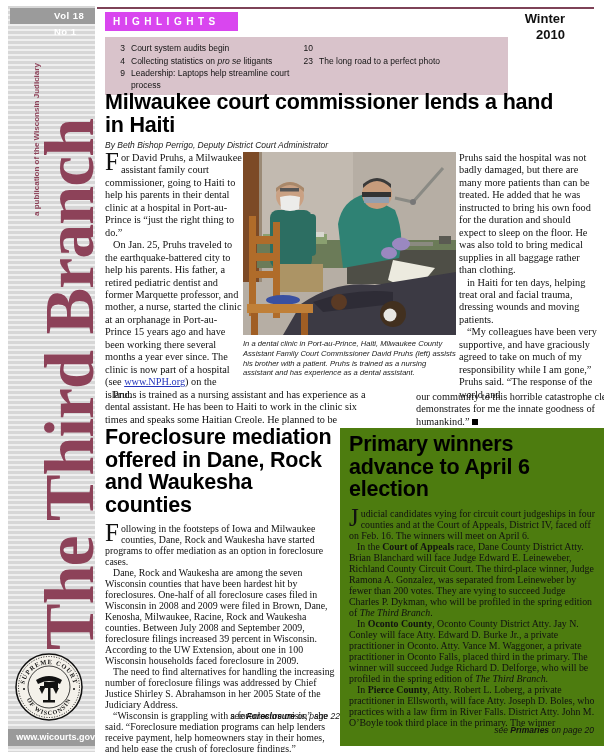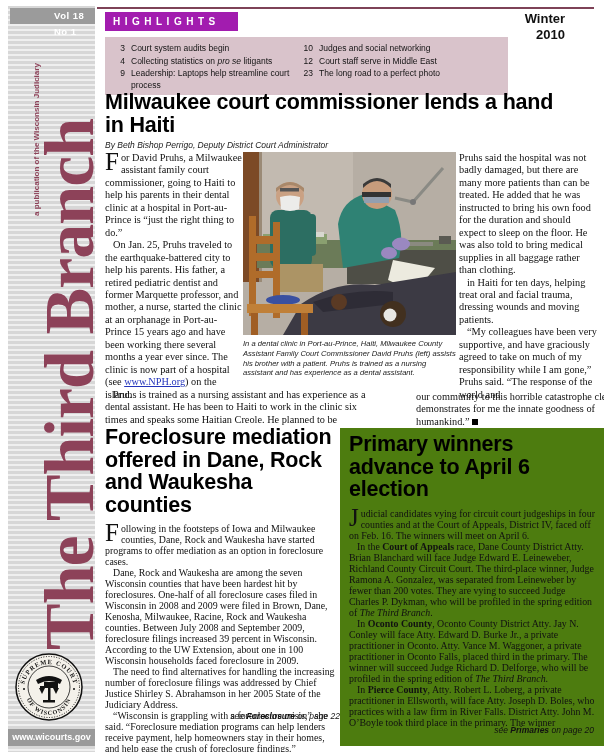--- a/index.html
+++ b/index.html
@@ -13,25 +13,25 @@
   .vol-bar { position:absolute; left:10px; top:8px; width:85px; height:16px; background:#9b9b9b;
              color:#fff; font:bold 9.5px/16px "Liberation Sans", sans-serif; text-align:left; letter-spacing:.5px;padding-left:44px; }
   .side-title { position:absolute; left:33px; top:650px; width:622px; height:74px;
                 transform:rotate(-90deg); transform-origin:0 0;
                 font:bold 70px/74px "Liberation Serif", serif; color:#8d4259; letter-spacing:-1px; white-space:nowrap; }
   .side-tagline { position:absolute; left:31px; top:216px; width:144px; height:11px;
                   transform:rotate(-90deg); transform-origin:0 0;
                   font:bold 8px/11px "Liberation Sans", sans-serif; color:#8d4259; white-space:nowrap; }
   .seal { position:absolute; left:14px; top:652px; width:70px; height:70px; }
   .web-bar { position:absolute; left:8px; top:729px; width:87px; height:17px; background:#9a9a9a;
-             color:#fff; font:bold 9px/17px "Liberation Sans", sans-serif; text-align:center; }
+             color:#fff; font:bold 9px/17px "Liberation Sans", sans-serif; text-align:right; }
 
   
   .top-rule { position:absolute; left:97px; top:7px; width:497px; height:2px; background:#7e4257; }
-  .highlights-bar { position:absolute; left:105px; top:12px; width:133px; height:19px; background:#a21caf;
+  .highlights-bar { position:absolute; left:105px; top:12px; width:133px; height:19px; background:#d946ef;
                     color:#fff; font:bold 10px/19px "Liberation Sans", sans-serif; letter-spacing:4.5px; padding-left:8px; }
   .issue { position:absolute; right:39px; top:11px; text-align:right;
            font:bold 13px/16px "Liberation Sans", sans-serif; color:#111; }
 
   
   .toc { position:absolute; left:105px; top:37px; width:403px; height:58px; background:#d9c3cb;
          padding:6px 6px 0 8px; display:flex; font-family:"Liberation Sans", sans-serif; }
   .toc-col { display:flex; flex-direction:column; }
   .toc-col-left { width:188px; }
   .toc-col-right { width:200px; }
@@ -131,25 +131,20 @@
         <span class="toc-text"><span>Collecting statistics on </span><span class="run-i">pro se</span><span> litigants</span></span>
       </div>
       <div class="toc-item">
         <span class="toc-num">9</span>
         <span class="toc-text"><span>Leadership: Laptops help streamline court process</span></span>
       </div>
     </div>
     <div class="toc-col toc-col-right">
       <div class="toc-item">
         <span class="toc-num">10</span>
-        <span class="toc-text"><span>Judges and social networking</span></span>
-      </div>
-      <div class="toc-item">
-        <span class="toc-num">12</span>
-        <span class="toc-text"><span>Court staff serve in Middle East</span></span>
       </div>
       <div class="toc-item">
         <span class="toc-num">23</span>
         <span class="toc-text"><span>The long road to a perfect photo</span></span>
       </div>
     </div>
   </div>
 
   <h1 class="headline">Milwaukee court commissioner lends a hand in Haiti</h1>
   <div class="byline">By Beth Bishop Perrigo, Deputy District Court Administrator</div>

